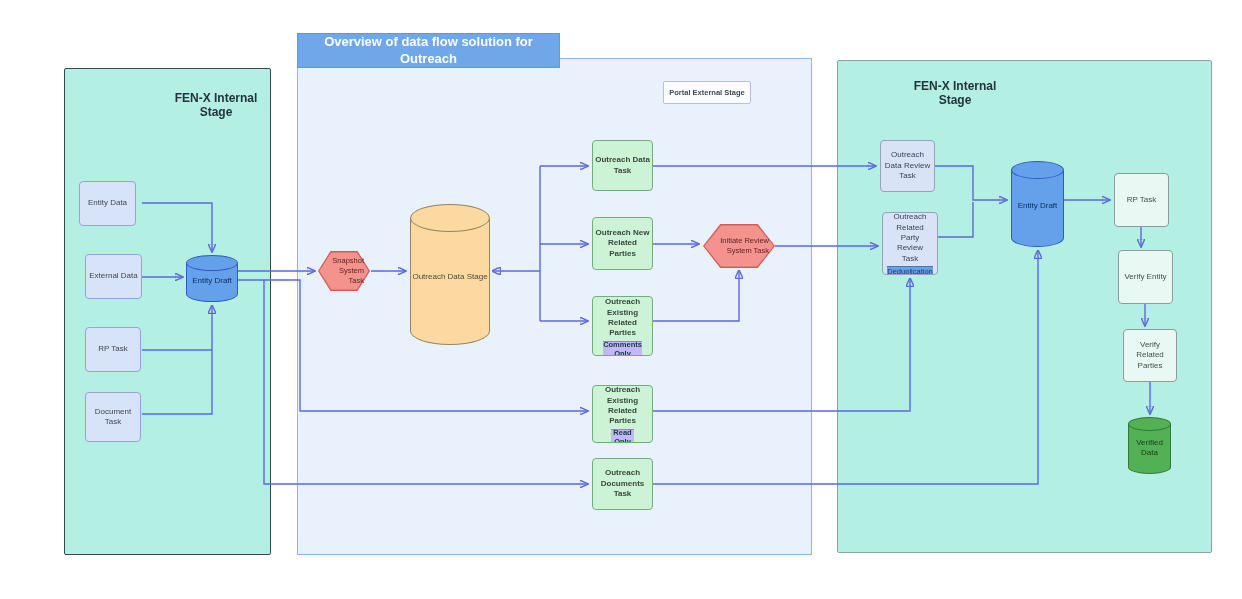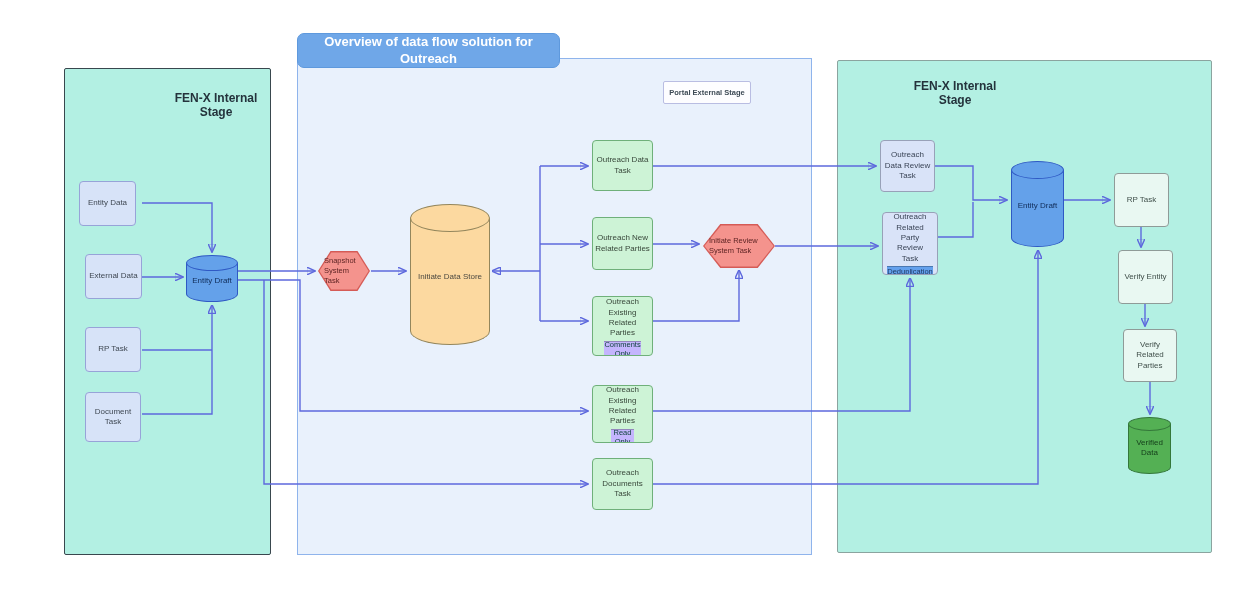--- a/index.html
+++ b/index.html
@@ -9,57 +9,57 @@
   }
   
   .stage{position:absolute;box-sizing:border-box;z-index:1;}
   .stage-teal{background:#b3f0e3;border:1.6px solid #39474e;border-radius:2px;}
   .stage-teal-light{background:#b3f0e3;border:1.2px solid #8ba49f;border-radius:2px;}
   .stage-portal{background:#e9f1fc;border:1.2px solid #8fb4ec;}
   .stage-title{position:absolute;font-size:12px;font-weight:bold;color:#24333c;text-align:center;z-index:2;}
   
   .banner{
     position:absolute;left:297px;top:33px;width:263px;height:35px;z-index:7;
-    background:#6fa7e8;border:1px solid #5e99dd;border-radius:7px;
+    background:#6fa7e8;border:1px solid #5e99dd;border-radius:0;
     display:flex;align-items:center;justify-content:center;text-align:center;
     color:#ffffff;font-weight:bold;font-size:13px;line-height:1.25;padding:0 8px;box-sizing:border-box;
   }
   .portal-label{
     position:absolute;left:663px;top:81px;width:86px;height:21px;z-index:6;
     background:#fdfdff;border:1px solid #b9bde2;border-radius:2px;
     display:flex;align-items:center;justify-content:center;
     font-size:7.5px;font-weight:bold;color:#3d4a55;
   }
   
   .node{
     position:absolute;box-sizing:border-box;z-index:6;border-radius:4px;
     display:flex;align-items:center;justify-content:center;text-align:center;
     font-size:8px;line-height:1.3;padding:2px;
   }
   .box-lav{background:#d7e3f8;border:1px solid #97a3d8;color:#3f4853;}
-  .box-green{background:#cdf3d6;border:1px solid #6fb07a;color:#38473a;}
+  .box-green{background:#cdf3d6;border:1px solid #6fb07a;color:#38473a;font-weight:bold;}
   .box-review{background:#d9e3f8;border:1px solid #98a1b8;color:#3a4456;}
   .box-mint{background:#e9f8f2;border:1px solid #8f9b98;color:#41504b;}
   
   .node-badged{padding:18px;flex-direction:column;align-items:center;overflow:hidden;}
   .node-main{flex:1;display:flex;align-items:center;justify-content:center;text-align:center;padding:2px;}
   .node-badge{
     display:flex;align-items:center;justify-content:center;text-align:center;
     font-size:7.5px;border-top:1px solid rgba(0,0,0,0.25);
   }
   .badge-teal{background:#c4b5fd;color:#093f37;height:15px;}
   .badge-blue{background:#64a1ed;color:#203a63;height:21px;}
   
   .hex{position:absolute;z-index:6;}
   .hex-outer,.hex-inner{position:absolute;clip-path:polygon(24% 0,76% 0,100% 50%,76% 100%,24% 100%,0 50%);}
   .hex-outer{inset:0;background:#d55b56;}
   .hex-inner{inset:1.4px;background:#f4938d;}
   .hex-label{
     position:absolute;inset:0;display:flex;align-items:center;justify-content:center;
-    text-align:left;font-size:7.5px;line-height:1.3;color:#5e2424;z-index:2;padding:4px 6px;
+    text-align:right;font-size:7.5px;line-height:1.3;color:#5e2424;z-index:2;padding:4px 6px;
   }
   
   .cylinder{position:absolute;z-index:6;}
   .cyl-top{
     position:absolute;left:0;right:0;top:0;height:var(--eh);
     background:var(--cf);border:1.2px solid var(--cb);border-radius:50%;box-sizing:border-box;z-index:2;
   }
   .cyl-body{
     position:absolute;left:0;right:0;top:calc(var(--eh) / 2);bottom:0;
     background:var(--cf);border:1.2px solid var(--cb);border-top:none;box-sizing:border-box;
@@ -142,21 +142,21 @@
 
   <div class="hex" style="left:318px;top:251px;width:52px;height:40px;">
     <div class="hex-outer"></div>
     <div class="hex-inner"></div>
     <div class="hex-label">Snapshot System Task</div>
   </div>
 
   <div class="cylinder cyl-orange" style="left:410px;top:204px;width:80px;height:141px;--eh:28px;">
     <div class="cyl-top"></div>
     <div class="cyl-body"></div>
-    <div class="cyl-label">Initiate Data Store</div>
+    <div class="cyl-label">Outreach Data Stage</div>
   </div>
 
   <div class="node box-green" style="left:592px;top:140px;width:61px;height:51px;">Outreach Data Task</div>
   <div class="node box-green" style="left:592px;top:217px;width:61px;height:53px;">Outreach New Related Parties</div>
 
   <div class="node box-green node-badged" style="left:592px;top:296px;width:61px;height:60px;">
     <div class="node-main">Outreach Existing Related Parties</div>
     <div class="node-badge badge-teal">Comments Only</div>
   </div>
 

